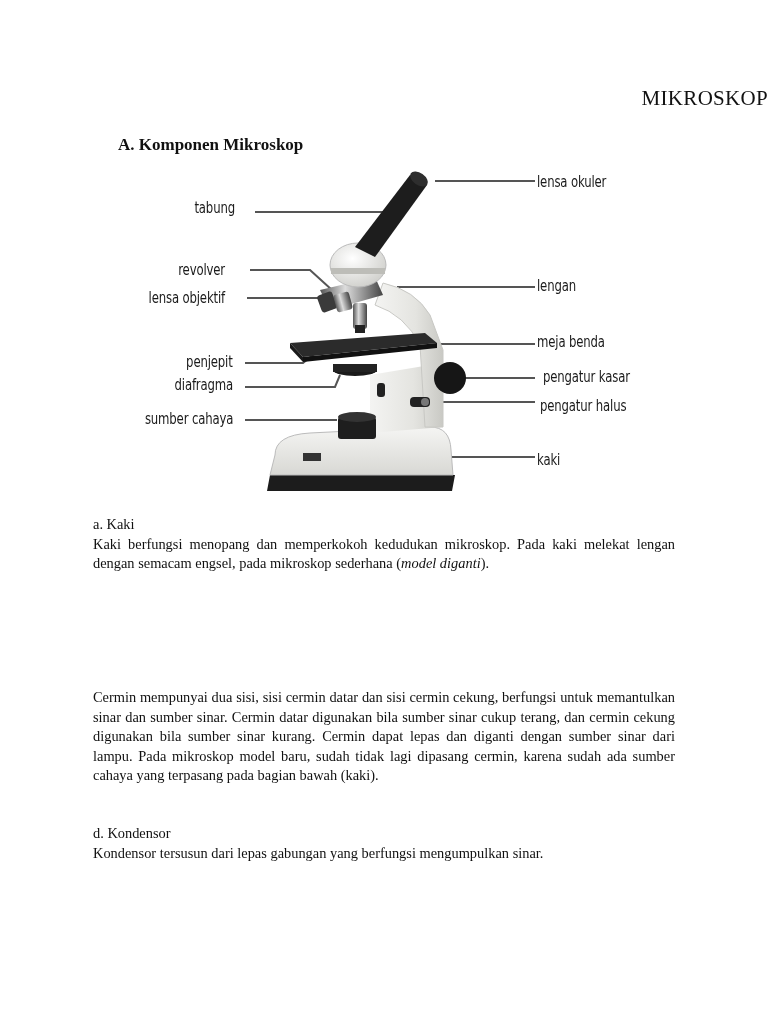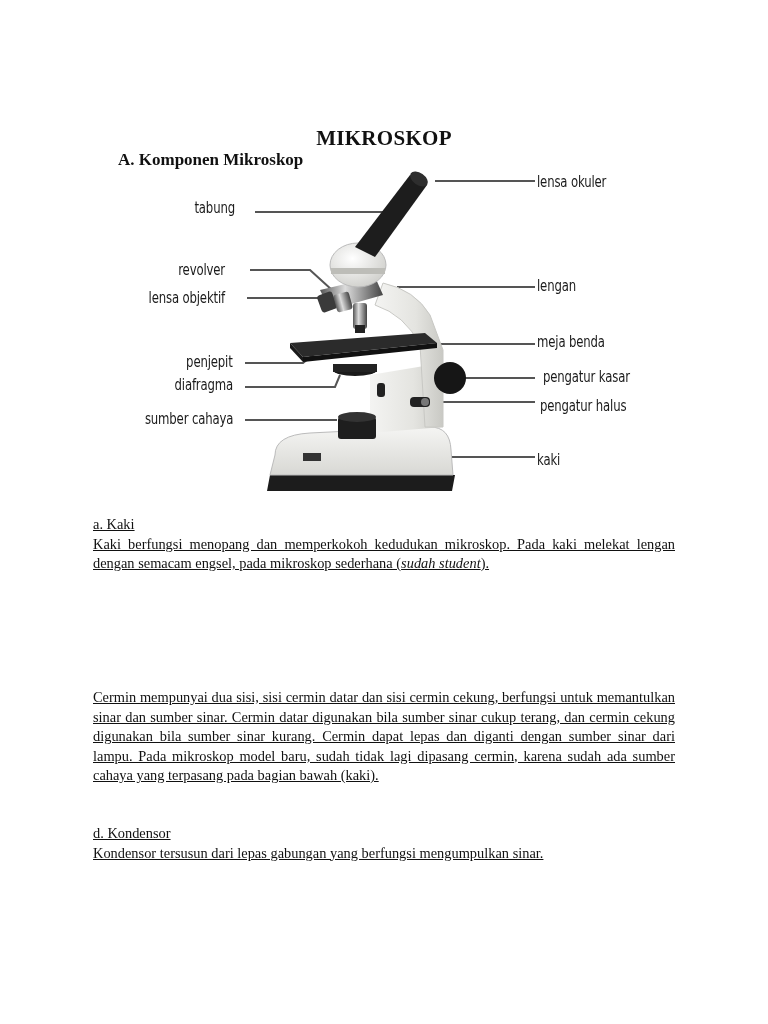--- a/index.html
+++ b/index.html
@@ -1,27 +1,27 @@
 <!DOCTYPE html>
 <html><head>
   <meta charset="utf-8">
   <style>
     html, body { margin: 0; padding: 0; background: #ffffff; }
     body { width: 768px; height: 1024px; position: relative; overflow: hidden;
            font-family: "Liberation Serif", "DejaVu Serif", serif; color: #111; }
-    .title { position: absolute; top: 86px; left: 0; width: 768px; text-align: center;
-             font-size: 21px; font-weight: bold; letter-spacing: 0.3px; margin-top: 40px; }
-    .section-heading { position: absolute; top: 150px; left: 118px; font-size: 17px; font-weight: bold; }
+    .title { position: absolute; top: 86px; left: 0; width: 768px; text-align: right;
+             font-size: 21px; font-weight: normal; letter-spacing: 0.3px; }
+    .section-heading { position: absolute; top: 135px; left: 118px; font-size: 17px; font-weight: bold; }
     .diagram { position: absolute; top: 165px; left: 125px; width: 520px; height: 345px; }
     .label { position: absolute; font-family: "DejaVu Sans", "Liberation Sans", sans-serif;
              font-size: 15px; color: #1a1a1a; transform: scaleX(0.78); white-space: nowrap; letter-spacing: -0.2px; }
     .label.right { transform-origin: right center; text-align: right; }
     .label.left { transform-origin: left center; }
     .body { position: absolute; left: 93px; width: 582px; font-size: 14.4px; line-height: 19.5px; }
-    .body p { margin: 0; text-align: justify; text-align-last: left; text-decoration: underline; }
+    .body p { margin: 0; text-align: justify; text-align-last: left; }
     .item-heading { margin: 0; }
     .em { font-style: italic; }
   </style>
 </head>
 <body>
 
 <div>
   <div class="title">MIKROSKOP</div>
   <div class="section-heading">A. Komponen Mikroskop</div>
 
@@ -109,21 +109,21 @@
     <div class="label left" style="left:412px;top:8px;">lensa okuler</div>
     <div class="label left" style="left:412px;top:112px;">lengan</div>
     <div class="label left" style="left:412px;top:168px;">meja benda</div>
     <div class="label left" style="left:418px;top:203px;">pengatur kasar</div>
     <div class="label left" style="left:415px;top:232px;">pengatur halus</div>
     <div class="label left" style="left:412px;top:286px;">kaki</div>
   </div>
 
   <div class="body" style="top:515px;">
     <p class="item-heading">a. Kaki</p>
-    <p><span>Kaki berfungsi menopang dan memperkokoh kedudukan mikroskop. Pada kaki melekat lengan dengan semacam engsel, pada mikroskop sederhana (</span><span class="em">sudah student</span><span>).</span></p>
+    <p><span>Kaki berfungsi menopang dan memperkokoh kedudukan mikroskop. Pada kaki melekat lengan dengan semacam engsel, pada mikroskop sederhana (</span><span class="em">model diganti</span><span>).</span></p>
   </div>
 
   <div class="body" style="top:592px;">
   </div>
 
   <div class="body" style="top:688px;">
     <p>Cermin mempunyai dua sisi, sisi cermin datar dan sisi cermin cekung, berfungsi untuk memantulkan sinar dan sumber sinar. Cermin datar digunakan bila sumber sinar cukup terang, dan cermin cekung digunakan bila sumber sinar kurang. Cermin dapat lepas dan diganti dengan sumber sinar dari lampu. Pada mikroskop model baru, sudah tidak lagi dipasang cermin, karena sudah ada sumber cahaya yang terpasang pada bagian bawah (kaki).</p>
   </div>
 
   <div class="body" style="top:824px;">

